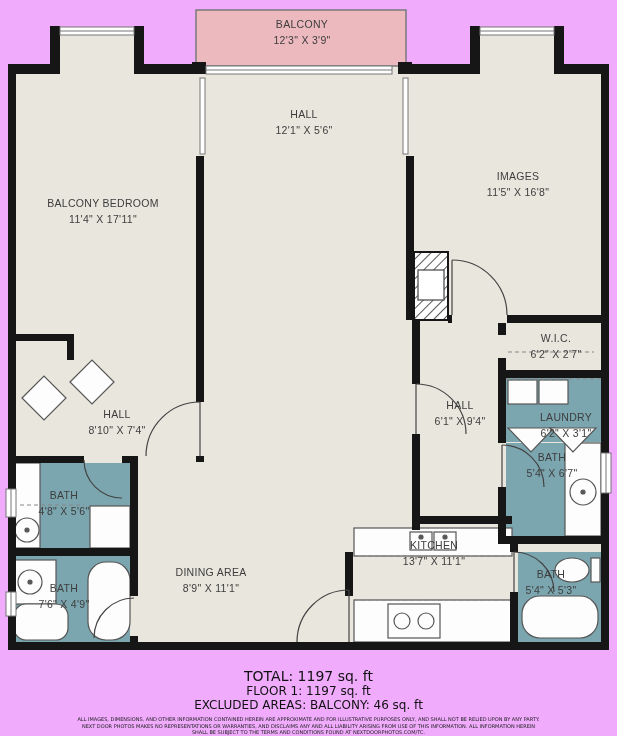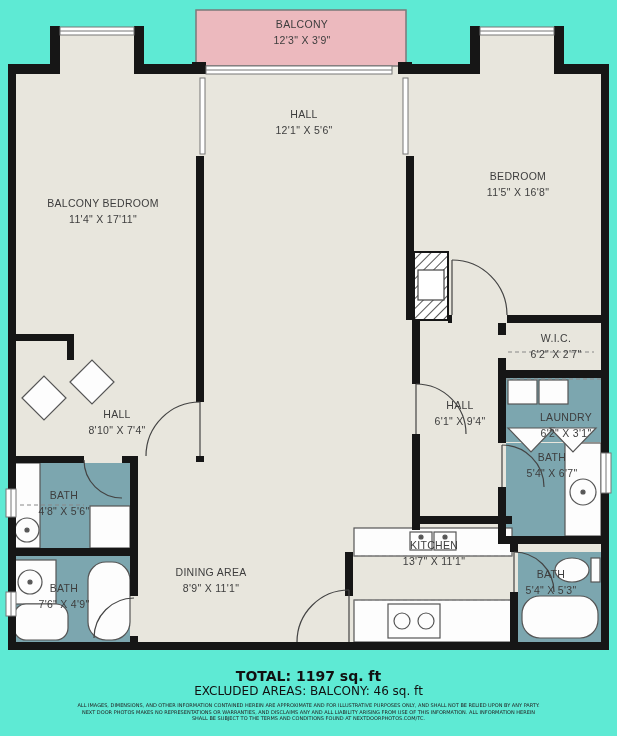--- a/index.html
+++ b/index.html
@@ -1,25 +1,25 @@
 <!DOCTYPE html>
 <html><head>
 <meta charset="utf-8">
 <style>
   html,body{margin:0;padding:0;background:#fff;}
-  #plan{position:relative;width:617px;height:736px;background:#5eead4;overflow:hidden;
+  #plan{position:relative;width:617px;height:736px;background:#f0abfc;overflow:hidden;
         font-family:"Liberation Sans",sans-serif;}
   #plan svg{position:absolute;left:0;top:0;}
   .room-label{position:absolute;transform:translateX(-50%);text-align:center;
               color:#3d3d3d;font-size:10.5px;line-height:16px;letter-spacing:.3px;
               white-space:nowrap;z-index:5;}
   .room-label .rname{font-weight:bold;font-weight:500;}
   .footer{position:absolute;left:0;top:668px;width:617px;text-align:center;
           color:#111;font-family:"DejaVu Sans","Liberation Sans",sans-serif;z-index:5;}
-  .footer .total{font-size:14px;font-weight:bold;line-height:16px;}
+  .footer .total{font-size:14px;font-weight:normal;line-height:16px;}
   .footer .line{font-size:12px;line-height:14px;}
   .fineprint{margin-top:4px;font-size:5px;line-height:6.5px;color:#222;
              font-family:"DejaVu Sans","Liberation Sans",sans-serif;}
 </style>
 </head>
 <body>
 
 <div id="plan">
 
   <svg width="617" height="736" viewBox="0 0 617 736">
@@ -196,21 +196,21 @@
   </div>
   <div class="room-label" style="left:304px;top:106px;">
     <div class="rname">HALL</div>
     <div class="rdims">12'1" X 5'6"</div>
   </div>
   <div class="room-label" style="left:103px;top:195px;">
     <div class="rname">BALCONY BEDROOM</div>
     <div class="rdims">11'4" X 17'11"</div>
   </div>
   <div class="room-label" style="left:518px;top:168px;">
-    <div class="rname">BEDROOM</div>
+    <div class="rname">IMAGES</div>
     <div class="rdims">11'5" X 16'8"</div>
   </div>
   <div class="room-label" style="left:556px;top:330px;text-align:center;">
     <div class="rname">W.I.C.</div>
     <div class="rdims">6'2" X 2'7"</div>
   </div>
   <div class="room-label" style="left:117px;top:406px;">
     <div class="rname">HALL</div>
     <div class="rdims">8'10" X 7'4"</div>
   </div>
@@ -242,20 +242,21 @@
     <div class="rname">KITCHEN</div>
     <div class="rdims">13'7" X 11'1"</div>
   </div>
   <div class="room-label" style="left:551px;top:566px;">
     <div class="rname">BATH</div>
     <div class="rdims">5'4" X 5'3"</div>
   </div>
 
   <div class="footer">
     <div class="total">TOTAL: 1197 sq. ft</div>
+    <div class="line">FLOOR 1: 1197 sq. ft</div>
     <div class="line">EXCLUDED AREAS: BALCONY: 46 sq. ft</div>
     <div class="fineprint">
       <div>ALL IMAGES, DIMENSIONS, AND OTHER INFORMATION CONTAINED HEREIN ARE APPROXIMATE AND FOR ILLUSTRATIVE PURPOSES ONLY, AND SHALL NOT BE RELIED UPON BY ANY PARTY.</div>
       <div>NEXT DOOR PHOTOS MAKES NO REPRESENTATIONS OR WARRANTIES, AND DISCLAIMS ANY AND ALL LIABILITY ARISING FROM USE OF THIS INFORMATION. ALL INFORMATION HEREIN</div>
       <div>SHALL BE SUBJECT TO THE TERMS AND CONDITIONS FOUND AT NEXTDOORPHOTOS.COM/TC.</div>
     </div>
   </div>
 
 </div>
 

